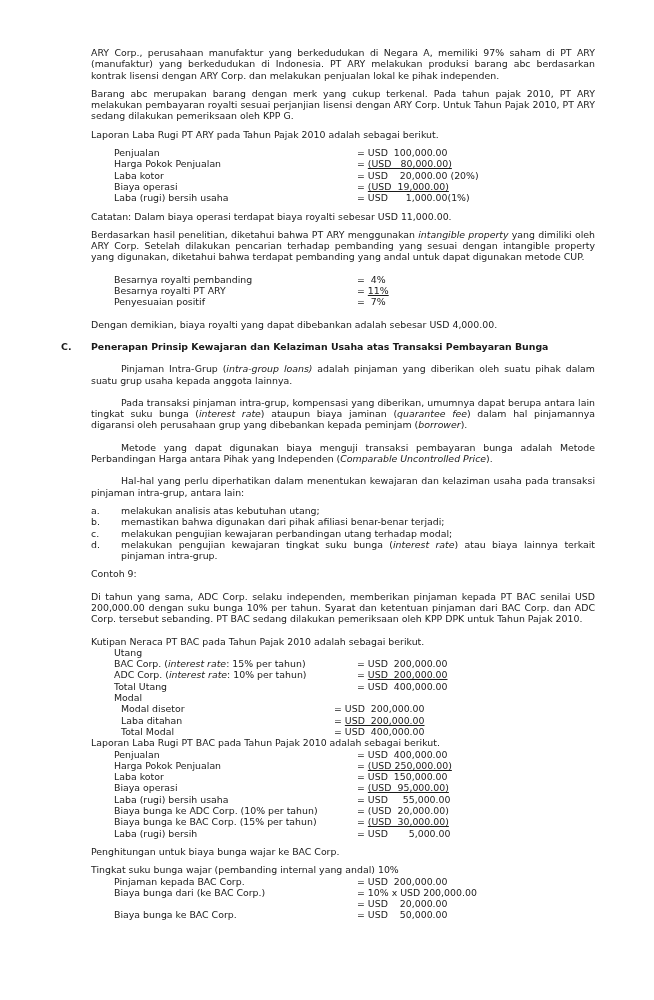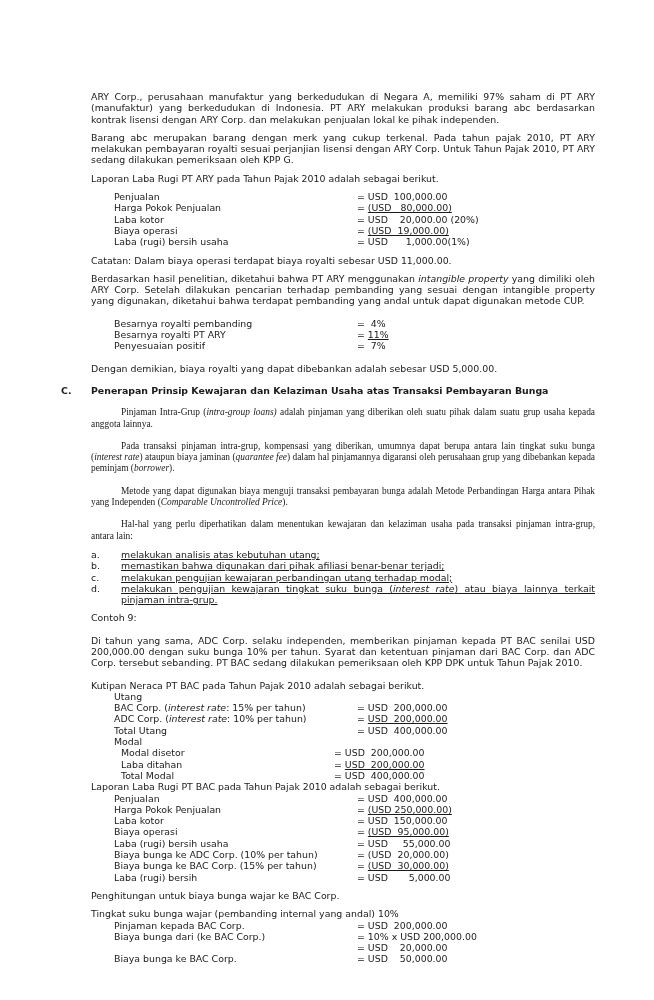--- a/index.html
+++ b/index.html
@@ -1,34 +1,34 @@
 <!DOCTYPE html>
 <html><head>
 <meta charset="utf-8">
 <style>
   html, body { margin: 0; padding: 0; background: #ffffff; }
   body { width: 654px; height: 1000px; position: relative; overflow: hidden;
          font-family: "DejaVu Sans", "Liberation Sans", sans-serif; font-size: 9.4px; color: #1a1a1a; }
   .page { position: absolute; left: 0; top: 0; width: 654px; height: 1000px; }
-  .content { position: absolute; left: 91px; top: 47px; width: 504px; line-height: 11.3px; margin-top: 44px; }
+  .content { position: absolute; left: 91px; top: 47px; width: 504px; line-height: 11.3px; }
   p { margin: 0; text-align: justify; }
   .gap { height: 7px; }
   .gap2 { height: 11px; }
-  .indent { text-indent: 30px; font-family: Liberation Serif, serif; }
+  .indent { text-indent: 30px; }
   .row { display: flex; height: 11.3px; white-space: nowrap; }
   .row .lbl { width: 243px; padding-left: 23px; }
   .row .lbl.sub { padding-left: 30px; width: 213px; }
   .row .val { white-space: pre; }
   .u { text-decoration: underline; }
   .heading { position: relative; font-weight: bold; margin-left: 0; }
   .heading .num { position: absolute; left: -30px; }
   ol.alpha { list-style: none; margin: 0; padding: 0; }
   ol.alpha li { display: flex; }
   ol.alpha li .mk { width: 30px; flex: none; }
-  ol.alpha li .tx { flex: 1; text-align: justify; text-decoration: underline; }
+  ol.alpha li .tx { flex: 1; text-align: justify; }
   .footer { position: absolute; left: 0; width: 554px; top: 1030px; text-align: center; font-style: italic; font-size: 10px; color: #222; }
   i { font-style: italic; }
 </style>
 </head>
 <body>
 
 <div class="page">
   <div class="content">
 
     <p>ARY Corp., perusahaan manufaktur yang berkedudukan di Negara A, memiliki 97% saham di PT ARY (manufaktur) yang berkedudukan di Indonesia. PT ARY melakukan produksi barang abc berdasarkan kontrak lisensi dengan ARY Corp. dan melakukan penjualan lokal ke pihak independen.</p>
@@ -77,21 +77,21 @@
         <span class="lbl">Besarnya royalti PT ARY</span>
         <span class="val"><span>= </span><span class="u">11%</span></span>
       </div>
       <div class="row">
         <span class="lbl">Penyesuaian positif</span>
         <span class="val"><span>=  </span><span>7%</span></span>
       </div>
     </div>
     <div class="gap2"></div>
 
-    <p>Dengan demikian, biaya royalti yang dapat dibebankan adalah sebesar USD 5,000.00.</p>
+    <p>Dengan demikian, biaya royalti yang dapat dibebankan adalah sebesar USD 4,000.00.</p>
     <div class="gap2"></div>
 
     <div class="heading">
       <span class="num">C.</span>
       <span>Penerapan Prinsip Kewajaran dan Kelaziman  Usaha atas Transaksi Pembayaran Bunga</span>
     </div>
     <div class="gap2"></div>
 
     <p class="indent"><span>Pinjaman Intra-Grup (</span><i>intra-group loans)</i><span> adalah pinjaman yang diberikan oleh suatu pihak dalam suatu grup usaha kepada anggota lainnya.</span></p>
     <div class="gap2"></div>

